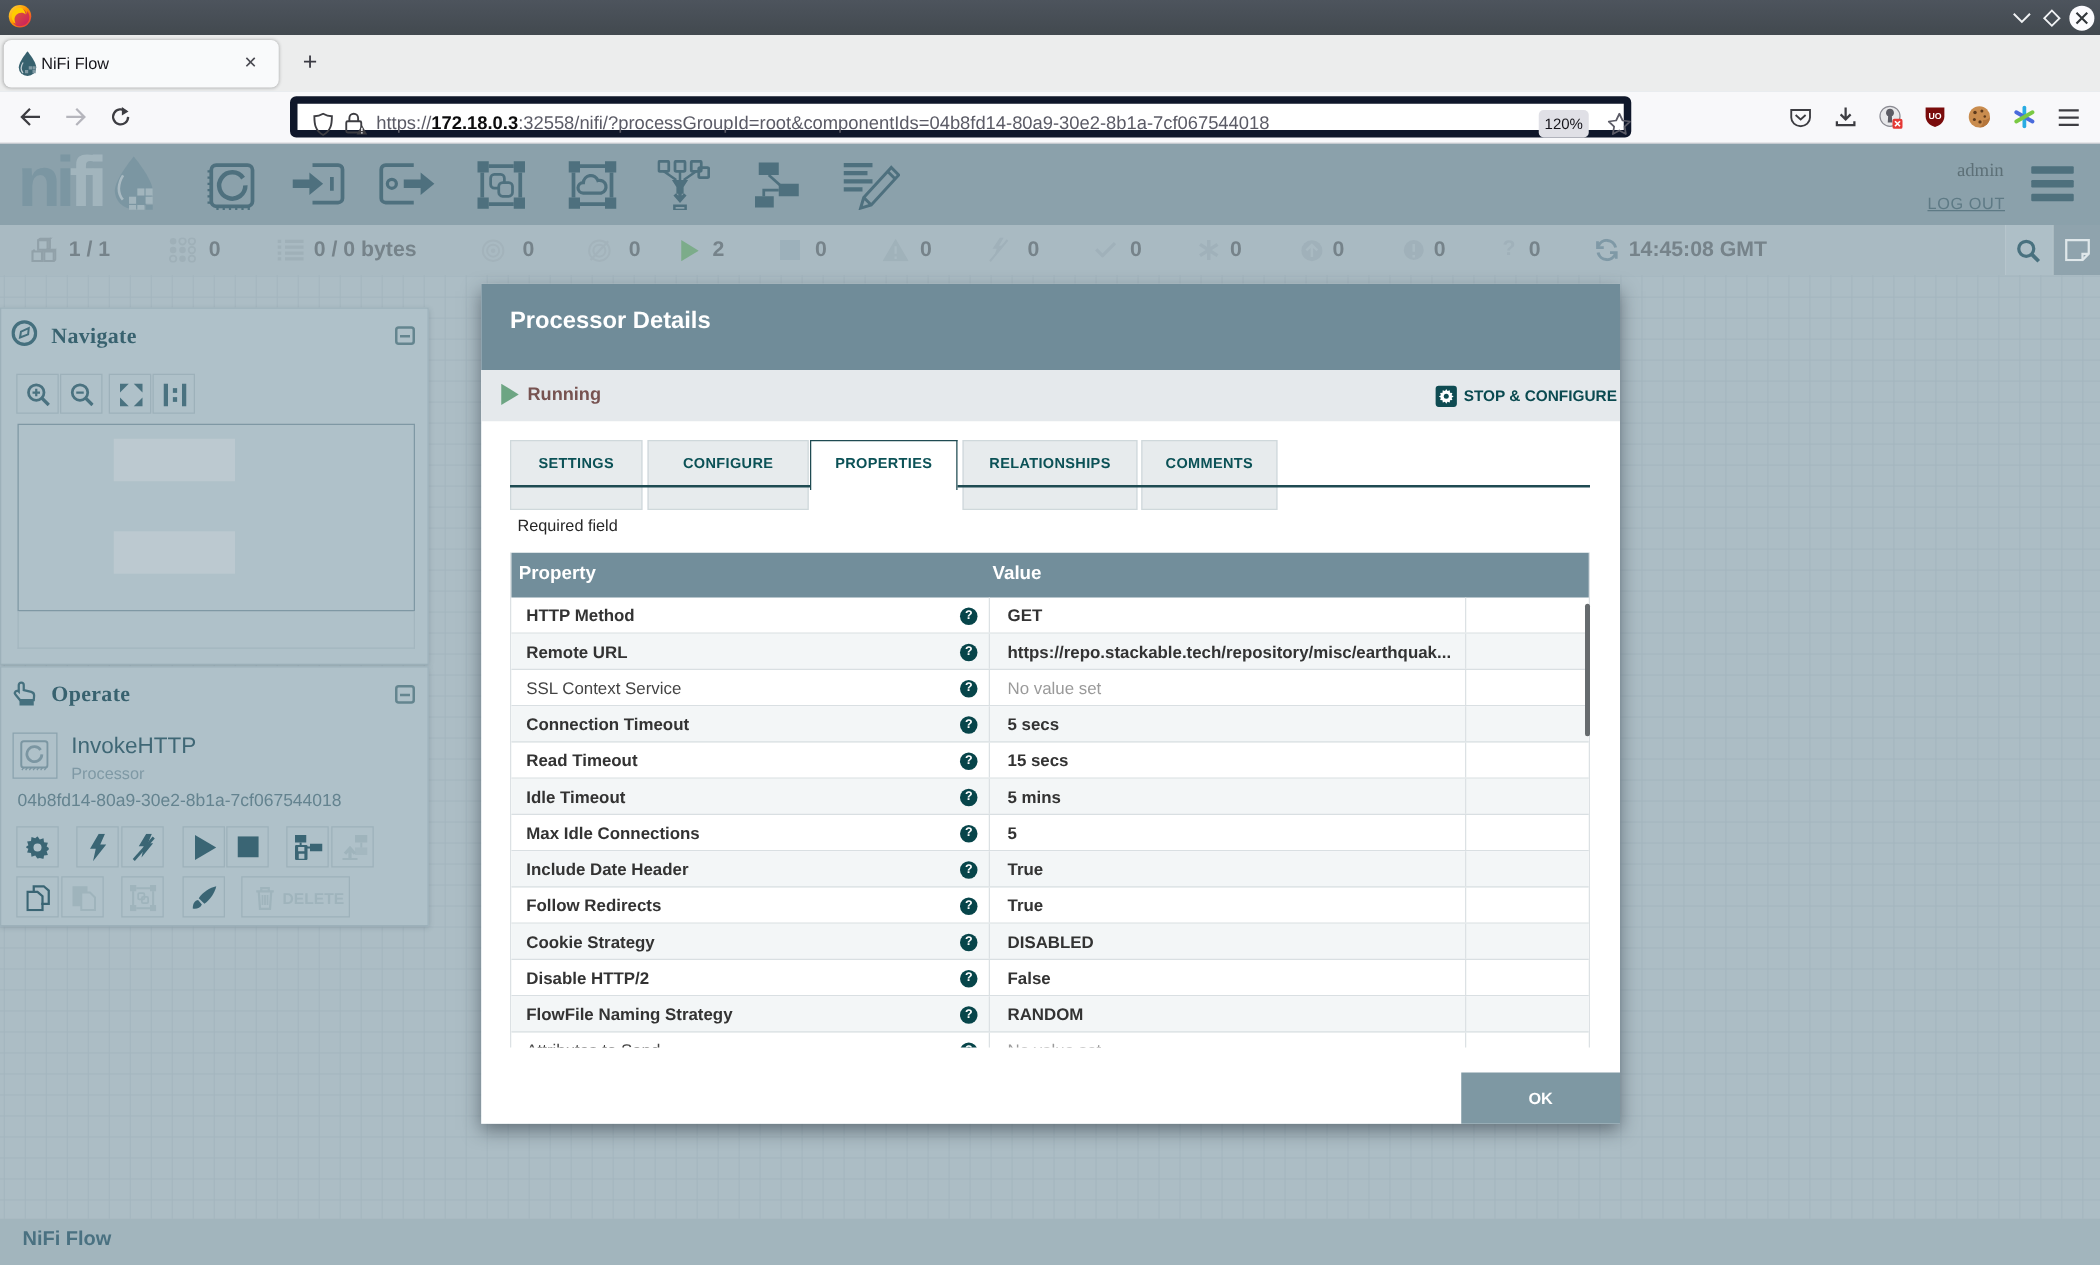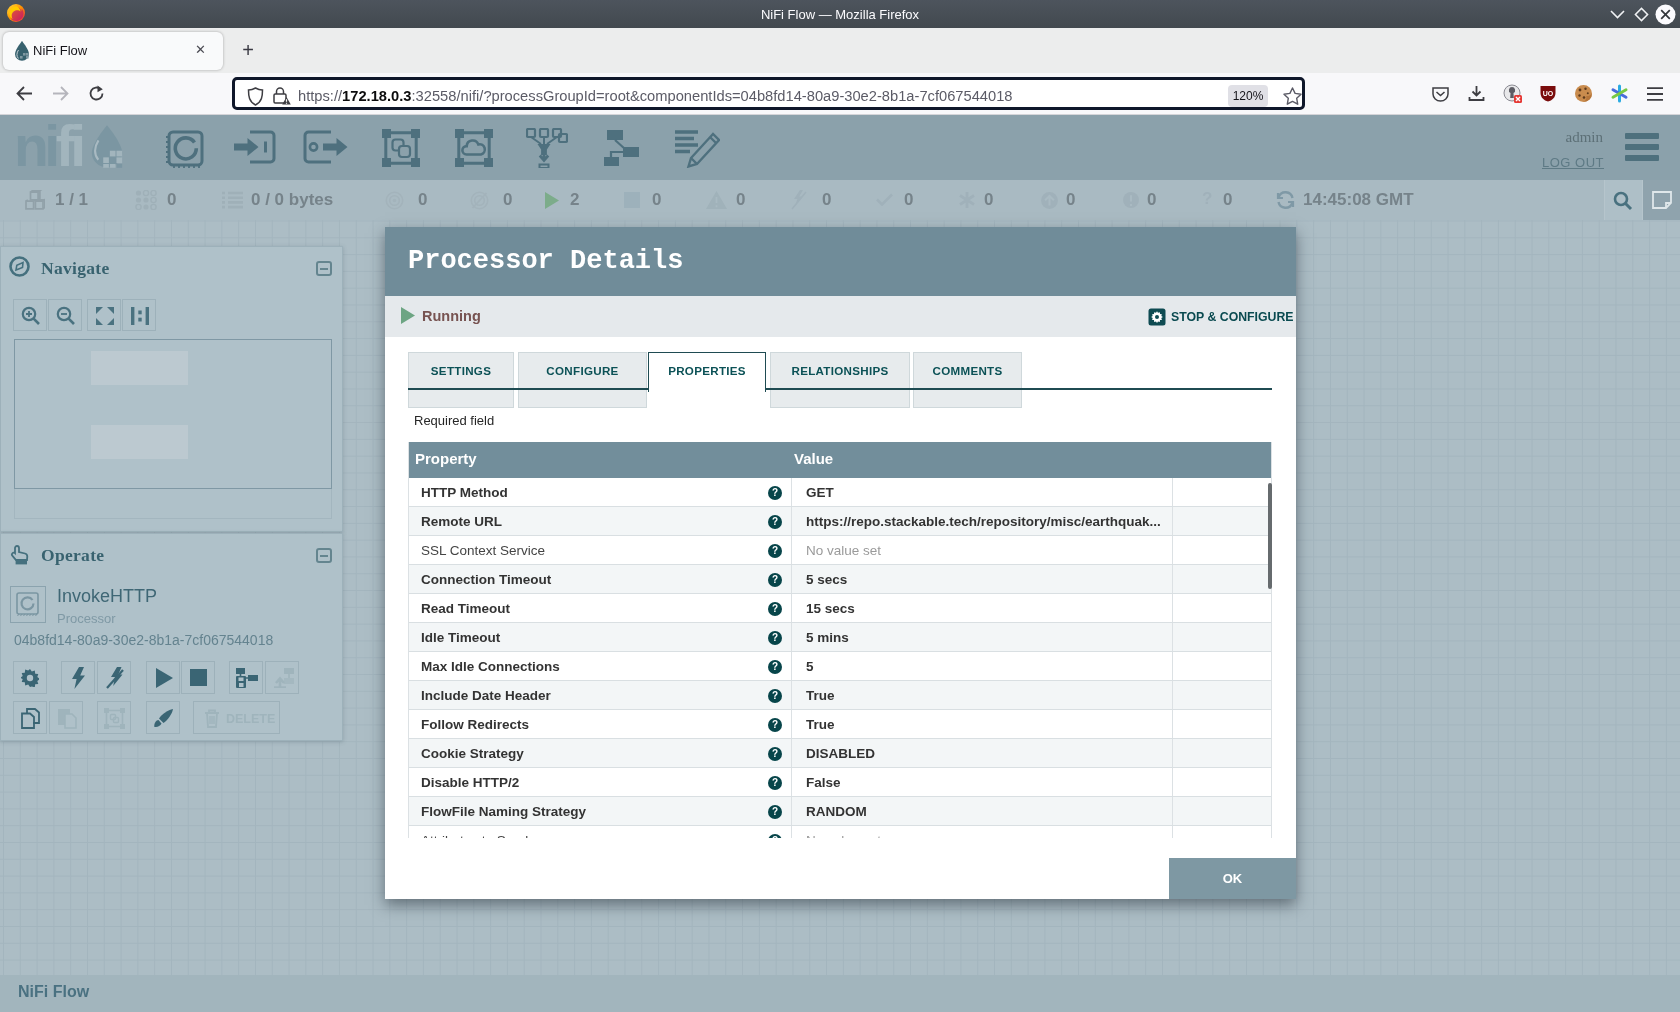--- a/index.html
+++ b/index.html
@@ -9,21 +9,21 @@
 
 
 #titlebar { position:absolute; left:0; top:0; width:1680px; height:28px; background:linear-gradient(#4d545d,#42494f); }
 #titletext { position:absolute; left:0; top:7px; width:1680px; text-align:center; font-size:13px; color:#fbfbfe; }
 #tabbar { position:absolute; left:0; top:28px; width:1680px; height:45px; background:#eceded; }
 #activetab { position:absolute; left:3px; top:4px; width:220px; height:38px; background:#f9fafb; border-radius:6px; box-shadow:0 0 3px rgba(0,0,0,0.3); }
 #tabtitle { position:absolute; left:30px; top:11px; font-size:13px; color:#15141a; }
 #tabclose { position:absolute; left:192px; top:10px; font-size:13px; color:#4a4a52; }
 #newtab { position:absolute; left:237px; top:11px; width:22px; height:22px; font-size:20px; color:#3a3a43; line-height:22px; text-align:center; font-weight:300; }
 #navbar { position:absolute; left:0; top:73px; width:1680px; height:42px; background:#f8f8fa; border-bottom:1px solid #d4d4d8; }
-#urlbar { position:absolute; left:232px; top:4px; width:1073px; height:33px; background:#fff; border:3px solid #0f172a; border-radius:5px; }
+#urlbar { position:absolute; left:232px; top:4px; width:1073px; height:33px; background:#fff; border:6px solid #0f172a; border-radius:5px; }
 #urltext { position:absolute; left:63px; top:8px; font-size:14.7px; color:#5b5b66; white-space:nowrap; }
 #urltext b { color:#0c0c0d; font-weight:bold; }
 #zoombadge { position:absolute; left:993px; top:5px; width:40px; height:22px; background:#e0e0e6; border-radius:4px; font-size:12px; color:#15141a; text-align:center; line-height:22px; }
 
 
 #nifi { position:absolute; left:0; top:115px; width:1680px; height:897px; }
 #nfheader { position:absolute; left:0; top:0; width:1680px; height:65px; background:#8ba1ab; }
 #nfstatus { position:absolute; left:0; top:65px; width:1680px; height:40px; background:#a9bac2; }
 #nfcanvas { position:absolute; left:0; top:105px; width:1680px; height:755px;
   background-color:#acbdc5;
@@ -53,21 +53,21 @@
 .ptitle { font-family:"Liberation Serif", serif; font-weight:bold; color:#38626f; font-size:17.5px; letter-spacing:0.3px; }
 .collbtn { position:absolute; right:10px; top:14px; width:16px; height:15px; border:2px solid #64858f; border-radius:3px; }
 .collbtn:after { content:""; position:absolute; left:2px; top:4.5px; width:8px; height:2px; background:#64858f; }
 .navbtn { position:absolute; width:34px; height:32px; border:1px solid #9db1ba; }
 .opbtn { position:absolute; width:34px; height:33px; border:1px solid #9db1ba; }
 
 
 #overlay-shadow { position:absolute; left:385px; top:227px; width:911px; height:672px; box-shadow:0 6px 14px rgba(25,35,45,0.5); }
 #modal { position:absolute; left:385px; top:227px; width:911px; height:672px; background:#fff; }
 #mheader { position:absolute; left:0; top:0; width:911px; height:69px; background:#708c99; }
-#mheader div { position:absolute; left:23px; top:19px; font-family:Liberation Mono, monospace; font-weight:bold; font-size:27px; color:#fff; }
+#mheader div { position:absolute; left:23px; top:19px; font-family:Liberation Sans, sans-serif; font-weight:bold; font-size:19px; color:#fff; }
 #mstatus { position:absolute; left:0; top:69px; width:911px; height:41px; background:#e5e9ec; }
 #mrun { position:absolute; left:37px; top:12px; font-size:14.5px; font-weight:bold; color:#775351; }
 #mstopcfg { position:absolute; left:786px; top:14px; font-size:12.3px; font-weight:bold; color:#0a4a50; white-space:nowrap; }
 .mtab { position:absolute; top:125px; height:56px; background:#e7ebed; border:1px solid #cfd8db; color:#0b5156; font-weight:bold; font-size:11.6px; text-align:center; line-height:36px; letter-spacing:0.3px; }
 #tabline { position:absolute; left:23px; top:161px; width:864px; height:2px; background:#1f4b52; }
 #seltab { position:absolute; left:263px; top:125px; width:118px; height:40px; background:#fff; border:1px solid #1f4b52; border-bottom:none; color:#0b5156; font-weight:bold; font-size:11.6px; text-align:center; line-height:36px; letter-spacing:0.3px; z-index:3; }
 #reqfield { position:absolute; left:29px; top:186px; font-size:13px; font-weight:normal; color:#262626; }
 #mtable { position:absolute; left:23px; top:215px; width:864px; height:396px; overflow:hidden; border-left:1px solid #dce1e4; border-right:1px solid #dce1e4; }
 #mthead { position:absolute; left:0; top:0; width:864px; height:36px; background:#728e9b; color:#fff; font-weight:bold; font-size:15px;padding-left:16px; }
 #mthead .c1 { position:absolute; left:6px; top:8px; }
@@ -82,21 +82,20 @@
 .mrow .vline2 { position:absolute; left:763px; top:0; width:1px; height:100%; background:#dce1e4; }
 .qicon { position:absolute; left:359px; top:7.5px; width:14px; height:14px; background:#07454a; border-radius:50%; color:#fff; font-size:10px; font-weight:bold; text-align:center; line-height:14px; }
 #mscroll { position:absolute; left:883px; top:256px; width:4px; height:106px; background:#666b6e; border-radius:2px; }
 #okbtn { position:absolute; right:0; bottom:0; width:127px; height:41px; background:#7e98a3; color:#fff; font-weight:bold; font-size:13px; text-align:center; line-height:41px; }
 </style>
 </head>
 <body>
 <div id="stage">
 
   <div id="titlebar">
-    <div id="titletext">NiFi Flow — Mozilla Firefox</div>
     <svg class="abs" style="left:6px; top:3px;" width="20" height="20" viewBox="0 0 20 20">
       <defs>
         <linearGradient id="fx1" x1="0" y1="0" x2="1" y2="1">
           <stop offset="0" stop-color="#ffde3d"></stop>
             <stop offset="0.5" stop-color="#ff9100"></stop>
             <stop offset="1" stop-color="#e22850"></stop>
         </linearGradient>
       </defs>
       <circle cx="10" cy="10" r="9" fill="url(#fx1)"></circle>
       <path d="M4.5 15.5 a7.5 7.5 0 0 0 13 -5 c0 -2 -0.8 -3.8 -2 -5 c0.4 1 .3 2 -0.2 2.6 c-0.6 -2.4 -2 -3.6 -3.3 -4.2 c0.8 .8 1.3 1.8 1.4 2.4 c-0.7 -0.4 -1.5 -0.7 -2.4 -0.7 c-3.2 0 -5.8 2.6 -5.8 5.8 c0 1.5 .5 2.9 1.3 4.1 z" fill="#b5007f" opacity="0.55"></path>

